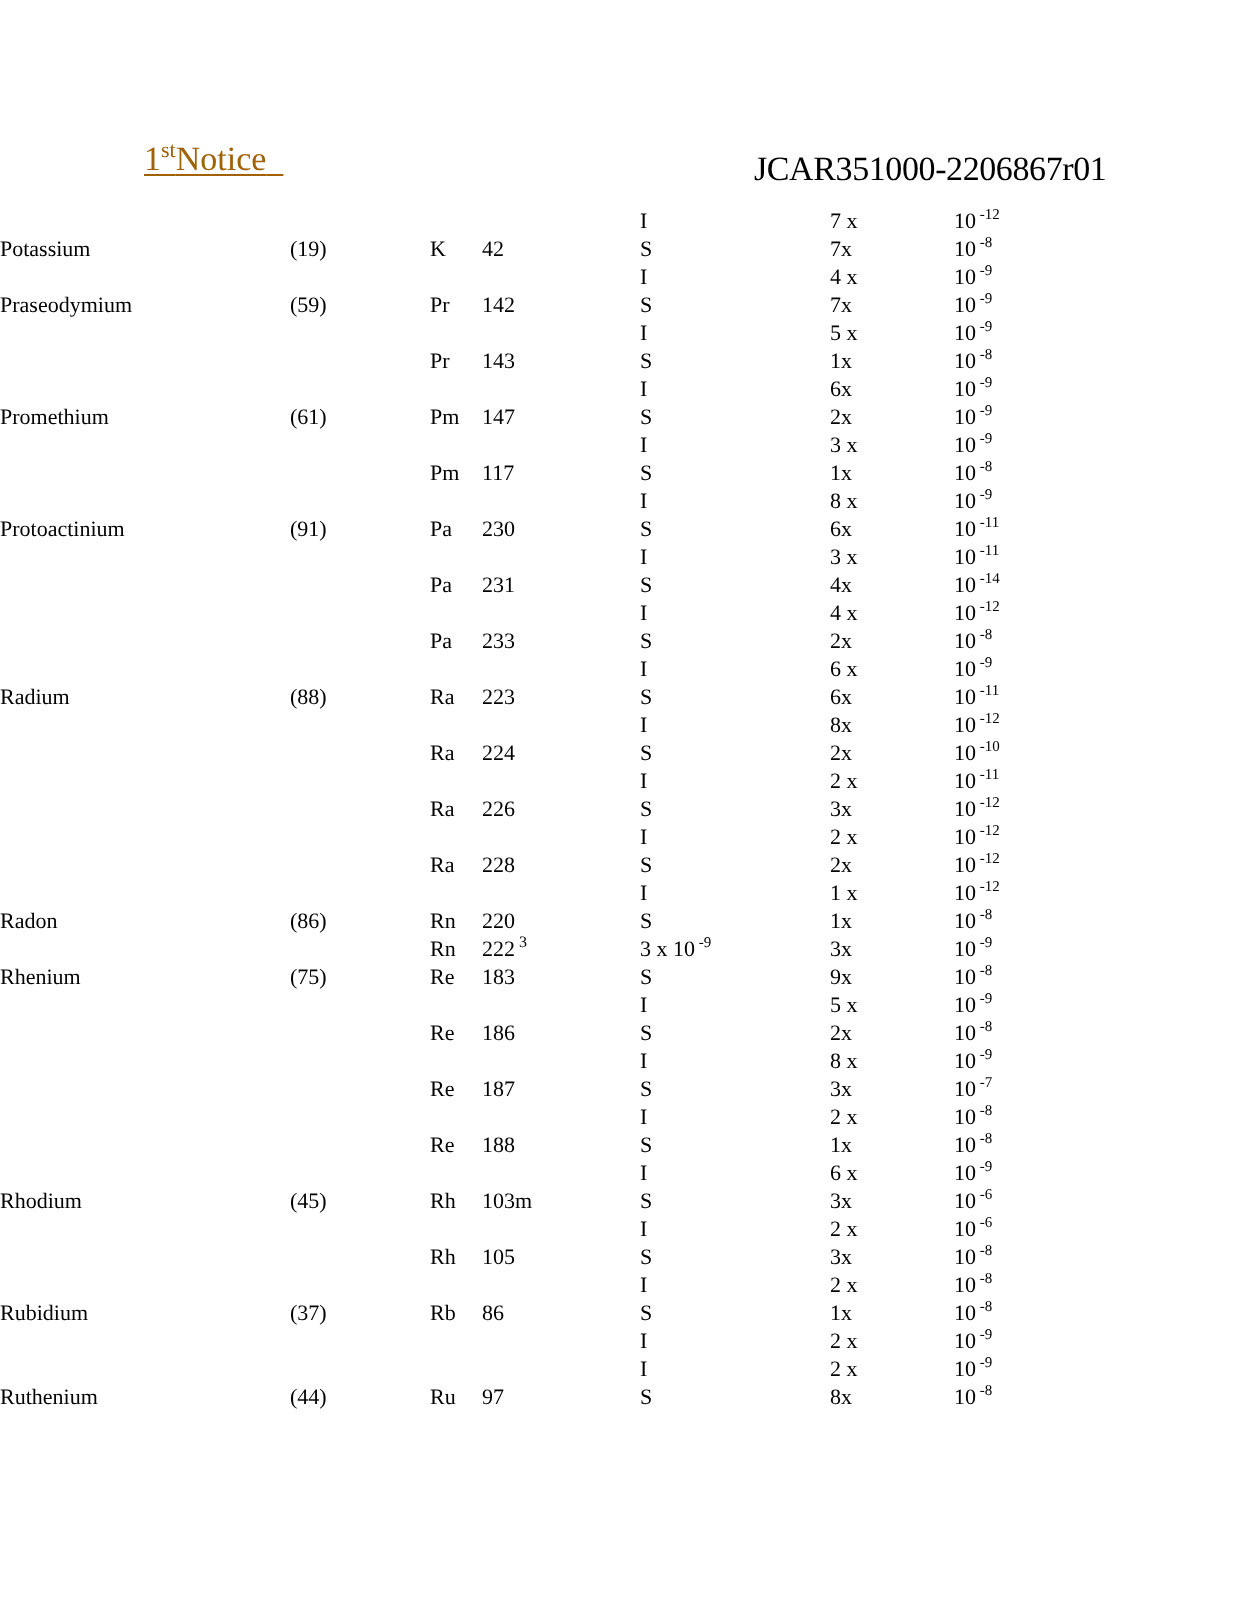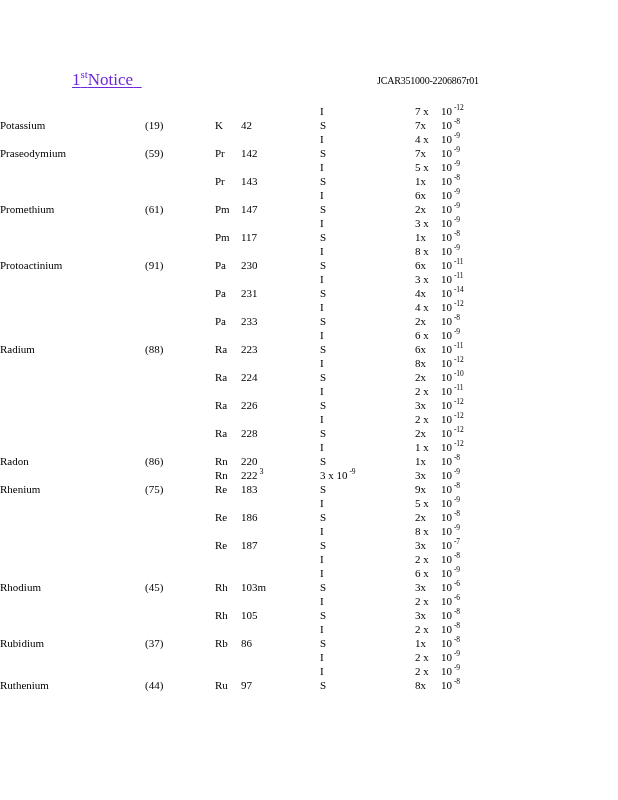--- a/index.html
+++ b/index.html
@@ -27,39 +27,39 @@
     position: absolute;
     left: 0;
     top: 70px;
     width: 618px;
     height: 26px;
   }
   .notice-title {
     position: absolute;
     left: 72px;
     top: 0px;
-    color: #6d28d9;
+    color: #a16207;
     font-size: 17px;
     font-weight: normal;
     letter-spacing: 0px;
     text-decoration: underline;
     text-underline-offset: 2px;
     white-space: pre;
     font-family: "Liberation Serif", "DejaVu Serif", serif;
   }
   .notice-title .ord {
     font-size: 11px;
     vertical-align: super;
     line-height: 0;
   }
   .doc-id {
     position: absolute;
     left: 377px;
     top: 5px;
-    font-size: 10px;
+    font-size: 17px;
     color: #000000;
     white-space: pre;
     letter-spacing: -0.2px;
   }
 
   
   .table-wrap {
     position: absolute;
     left: 0;
     top: 104px;
@@ -89,21 +89,21 @@
   td.element  { padding-left: 72px; }
   td.number   { padding-left: 0px; }
   td.nuclide  { padding-left: 0px; }
   td.cls      { padding-left: 0px; }
   td.value    { padding-left: 0px; }
 
   .nuc-sym  { display: inline-block; width: 26px; }
   .nuc-mass { display: inline-block; }
 
   .val-mant { display: inline-block; width: 26px; }
-  .val-base { display: inline-block; }
+  .val-base { display: inline-block; margin-left: 36px; }
 
   sup {
     font-size: 7.5px;
     vertical-align: super;
     line-height: 0;
   }
   sup.fn {
     font-size: 8px;
   }
 </style>
@@ -354,20 +354,27 @@
           <tr>
             <td class="element"></td>
             <td class="number"></td>
             <td class="nuclide"></td>
             <td class="cls"><span>I</span></td>
             <td class="value"><span class="val-mant">2 x</span><span class="val-base">10</span><sup> -8</sup></td>
           </tr>
           <tr>
             <td class="element"></td>
             <td class="number"></td>
+            <td class="nuclide"><span class="nuc-sym">Re</span><span class="nuc-mass">188</span></td>
+            <td class="cls"><span>S</span></td>
+            <td class="value"><span class="val-mant">1x</span><span class="val-base">10</span><sup> -8</sup></td>
+          </tr>
+          <tr>
+            <td class="element"></td>
+            <td class="number"></td>
             <td class="nuclide"></td>
             <td class="cls"><span>I</span></td>
             <td class="value"><span class="val-mant">6 x</span><span class="val-base">10</span><sup> -9</sup></td>
           </tr>
           <tr>
             <td class="element">Rhodium</td>
             <td class="number">(45)</td>
             <td class="nuclide"><span class="nuc-sym">Rh</span><span class="nuc-mass">103m</span></td>
             <td class="cls"><span>S</span></td>
             <td class="value"><span class="val-mant">3x</span><span class="val-base">10</span><sup> -6</sup></td>

